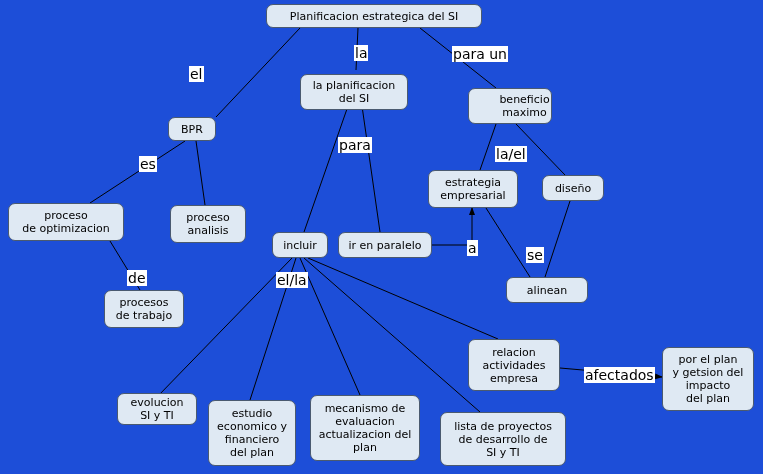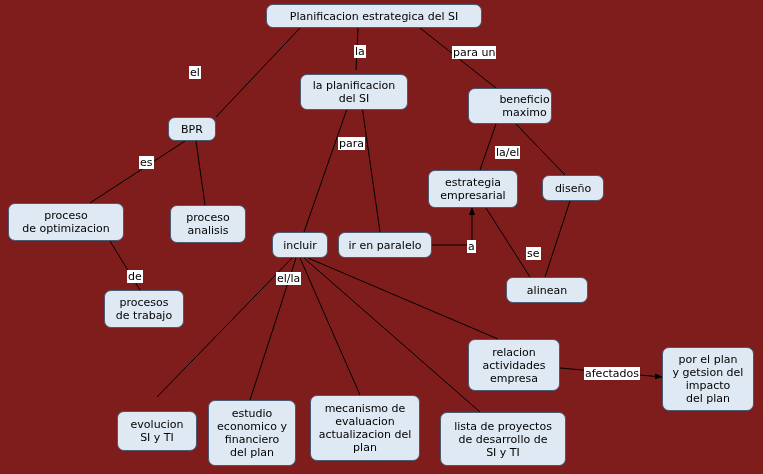--- a/index.html
+++ b/index.html
@@ -4,21 +4,21 @@
 <style>
   html, body {
     margin: 0;
     padding: 0;
     background: #ffffff;
   }
   #canvas {
     position: relative;
     width: 763px;
     height: 474px;
-    background: #7f1d1d;
+    background: #1d4ed8;
     font-family: "DejaVu Sans", sans-serif;
     overflow: hidden;
   }
   svg.links {
     position: absolute;
     left: 0;
     top: 0;
     width: 763px;
     height: 474px;
     pointer-events: none;
@@ -34,21 +34,21 @@
     line-height: 13px;
     text-align: center;
     display: flex;
     align-items: center;
     justify-content: center;
     padding: 2px 5px;
     white-space: pre-line;
   }
   .linklabel {
     position: absolute;
-    font-size: 11px;
+    font-size: 14px;
     color: #000000;
     background: #ffffff;
     padding: 0 1px;
     white-space: nowrap;
     text-align: left;
   }
 </style>
 </head>
 <body>
 
@@ -102,21 +102,21 @@
 empresarial</div>
       <div class="node" style="left: 542px; top: 175px; width: 62px; height: 26px;">diseño</div>
       <div class="node" style="left: 506px; top: 277px; width: 82px; height: 26px;">alinean</div>
       <div class="node" style="left: 468px; top: 339px; width: 92px; height: 52px;">relacion
 actividades
 empresa</div>
       <div class="node" style="left: 662px; top: 347px; width: 92px; height: 64px;">por el plan
 y getsion del
 impacto
 del plan</div>
-      <div class="node" style="left: 117px; top: 411px; width: 80px; height: 40px;">evolucion
+      <div class="node" style="left: 117px; top: 393px; width: 80px; height: 32px;">evolucion
 SI y TI</div>
       <div class="node" style="left: 208px; top: 400px; width: 88px; height: 66px;">estudio
 economico y
 financiero
 del plan</div>
       <div class="node" style="left: 310px; top: 395px; width: 110px; height: 66px;">mecanismo de
 evaluacion
 actualizacion del
 plan</div>
       <div class="node" style="left: 440px; top: 412px; width: 126px; height: 54px;">lista de proyectos

